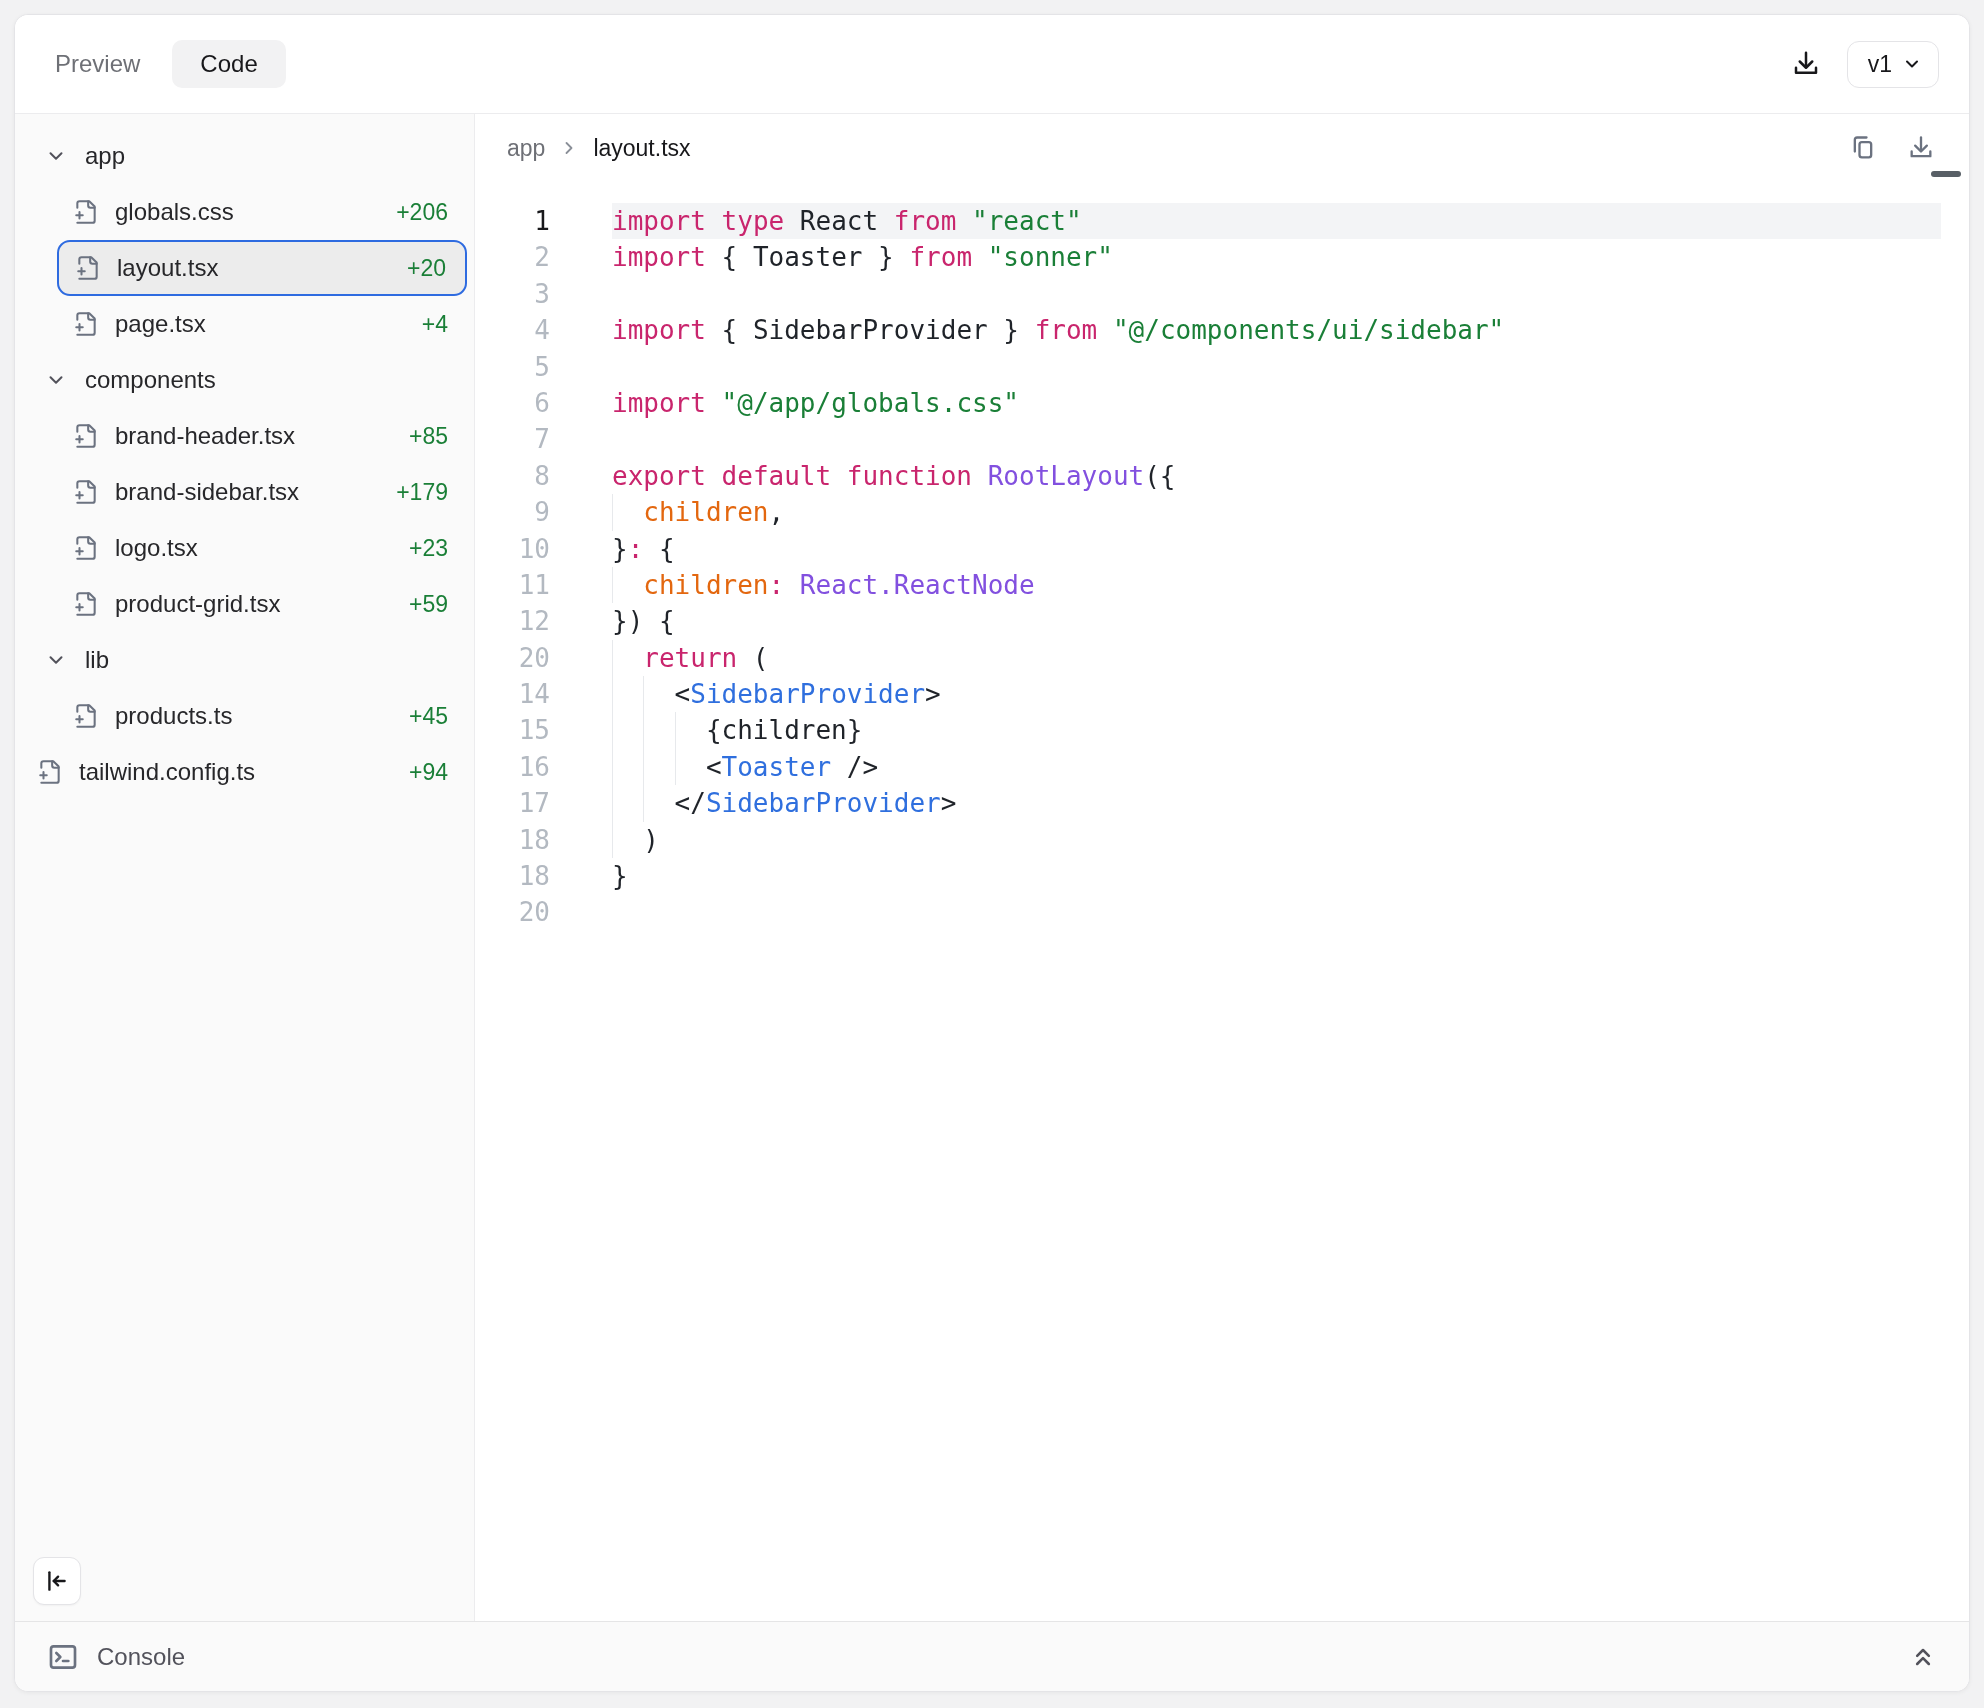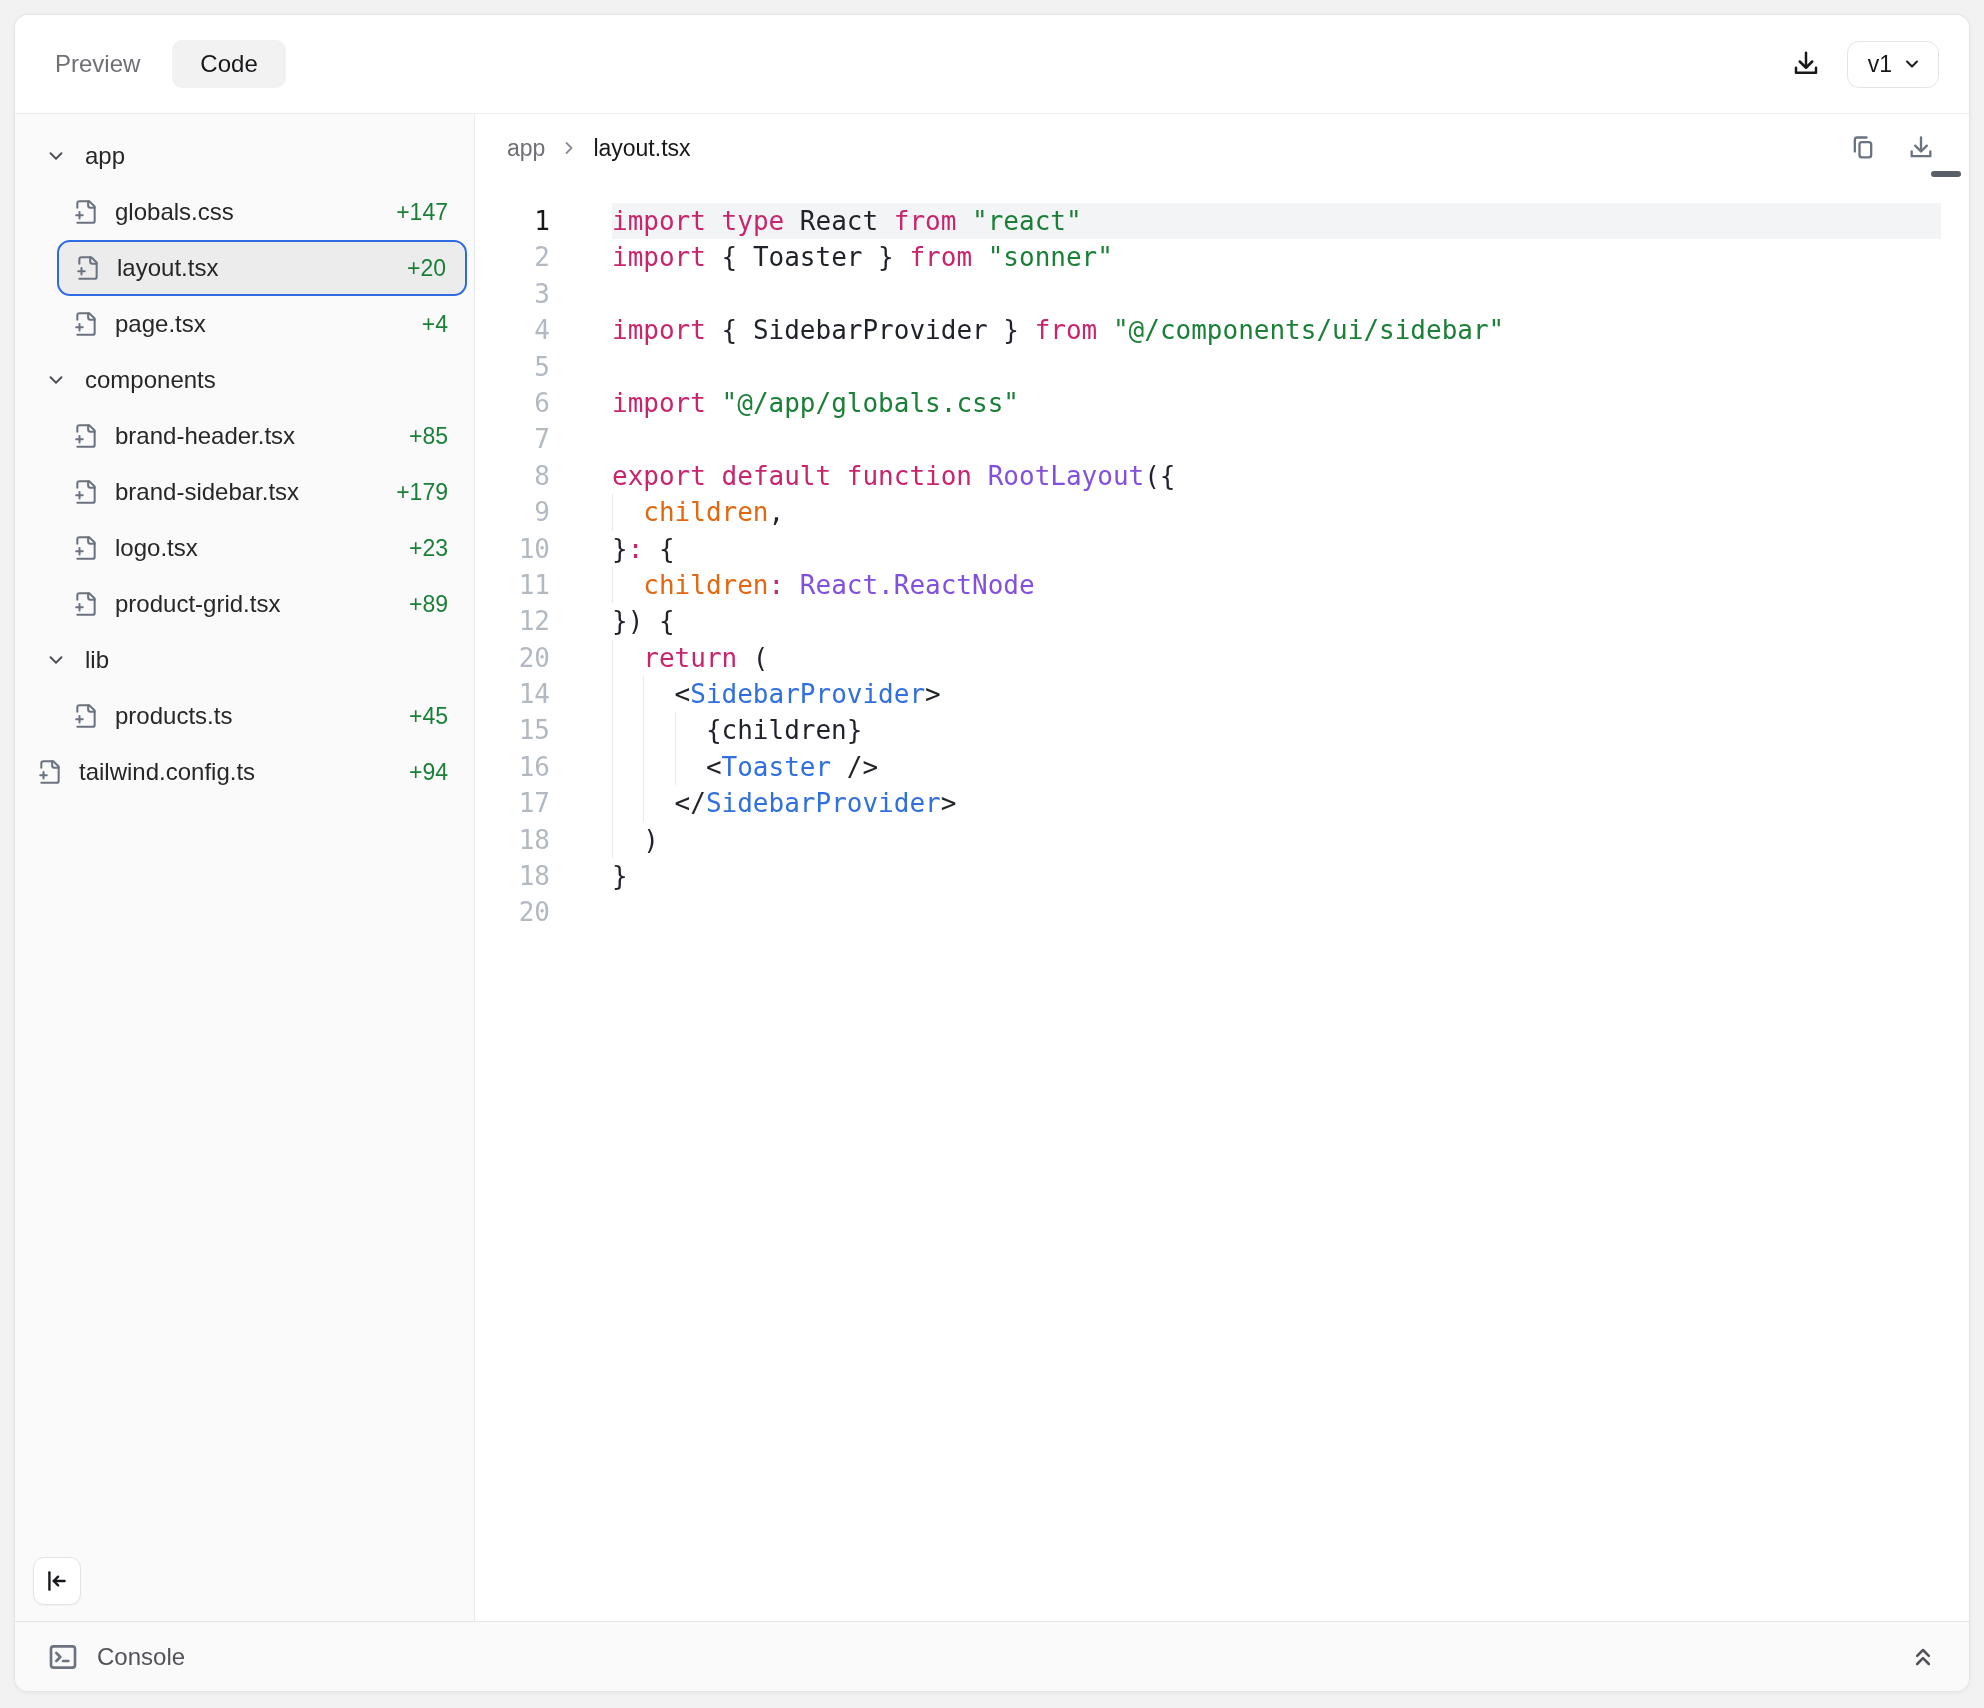--- a/index.html
+++ b/index.html
@@ -143,21 +143,21 @@
           <div class="tree-row file lvl1">
             <span class="ficon">
               <svg width="26" height="26" viewBox="0 0 24 24" fill="none" stroke="#6b7280" stroke-width="1.9" stroke-linecap="round" stroke-linejoin="round">
                 <path d="M4 22h14a2 2 0 0 0 2-2V7l-5-5H6a2 2 0 0 0-2 2v4"></path>
                 <path d="M14 2v4a2 2 0 0 0 2 2h4"></path>
                 <path d="M3 15h6"></path>
                 <path d="M6 12v6"></path>
               </svg>
             </span>
             <span>globals.css</span>
-            <span class="badge">+147</span>
+            <span class="badge">+206</span>
           </div>
           <div class="tree-row file lvl1 selected">
             <span class="ficon">
               <svg width="26" height="26" viewBox="0 0 24 24" fill="none" stroke="#6b7280" stroke-width="1.9" stroke-linecap="round" stroke-linejoin="round">
                 <path d="M4 22h14a2 2 0 0 0 2-2V7l-5-5H6a2 2 0 0 0-2 2v4"></path>
                 <path d="M14 2v4a2 2 0 0 0 2 2h4"></path>
                 <path d="M3 15h6"></path>
                 <path d="M6 12v6"></path>
               </svg>
             </span>
@@ -223,21 +223,21 @@
           <div class="tree-row file lvl1">
             <span class="ficon">
               <svg width="26" height="26" viewBox="0 0 24 24" fill="none" stroke="#6b7280" stroke-width="1.9" stroke-linecap="round" stroke-linejoin="round">
                 <path d="M4 22h14a2 2 0 0 0 2-2V7l-5-5H6a2 2 0 0 0-2 2v4"></path>
                 <path d="M14 2v4a2 2 0 0 0 2 2h4"></path>
                 <path d="M3 15h6"></path>
                 <path d="M6 12v6"></path>
               </svg>
             </span>
             <span>product-grid.tsx</span>
-            <span class="badge">+89</span>
+            <span class="badge">+59</span>
           </div>
           <div class="tree-row folder lvl0">
             <span class="chev">
               <svg width="22" height="22" viewBox="0 0 24 24" fill="none" stroke="#52525b" stroke-width="2.2" stroke-linecap="round" stroke-linejoin="round">
                 <path d="m6 9 6 6 6-6"></path>
               </svg>
             </span>
             <span>lib</span>
           </div>
           <div class="tree-row file lvl1">

